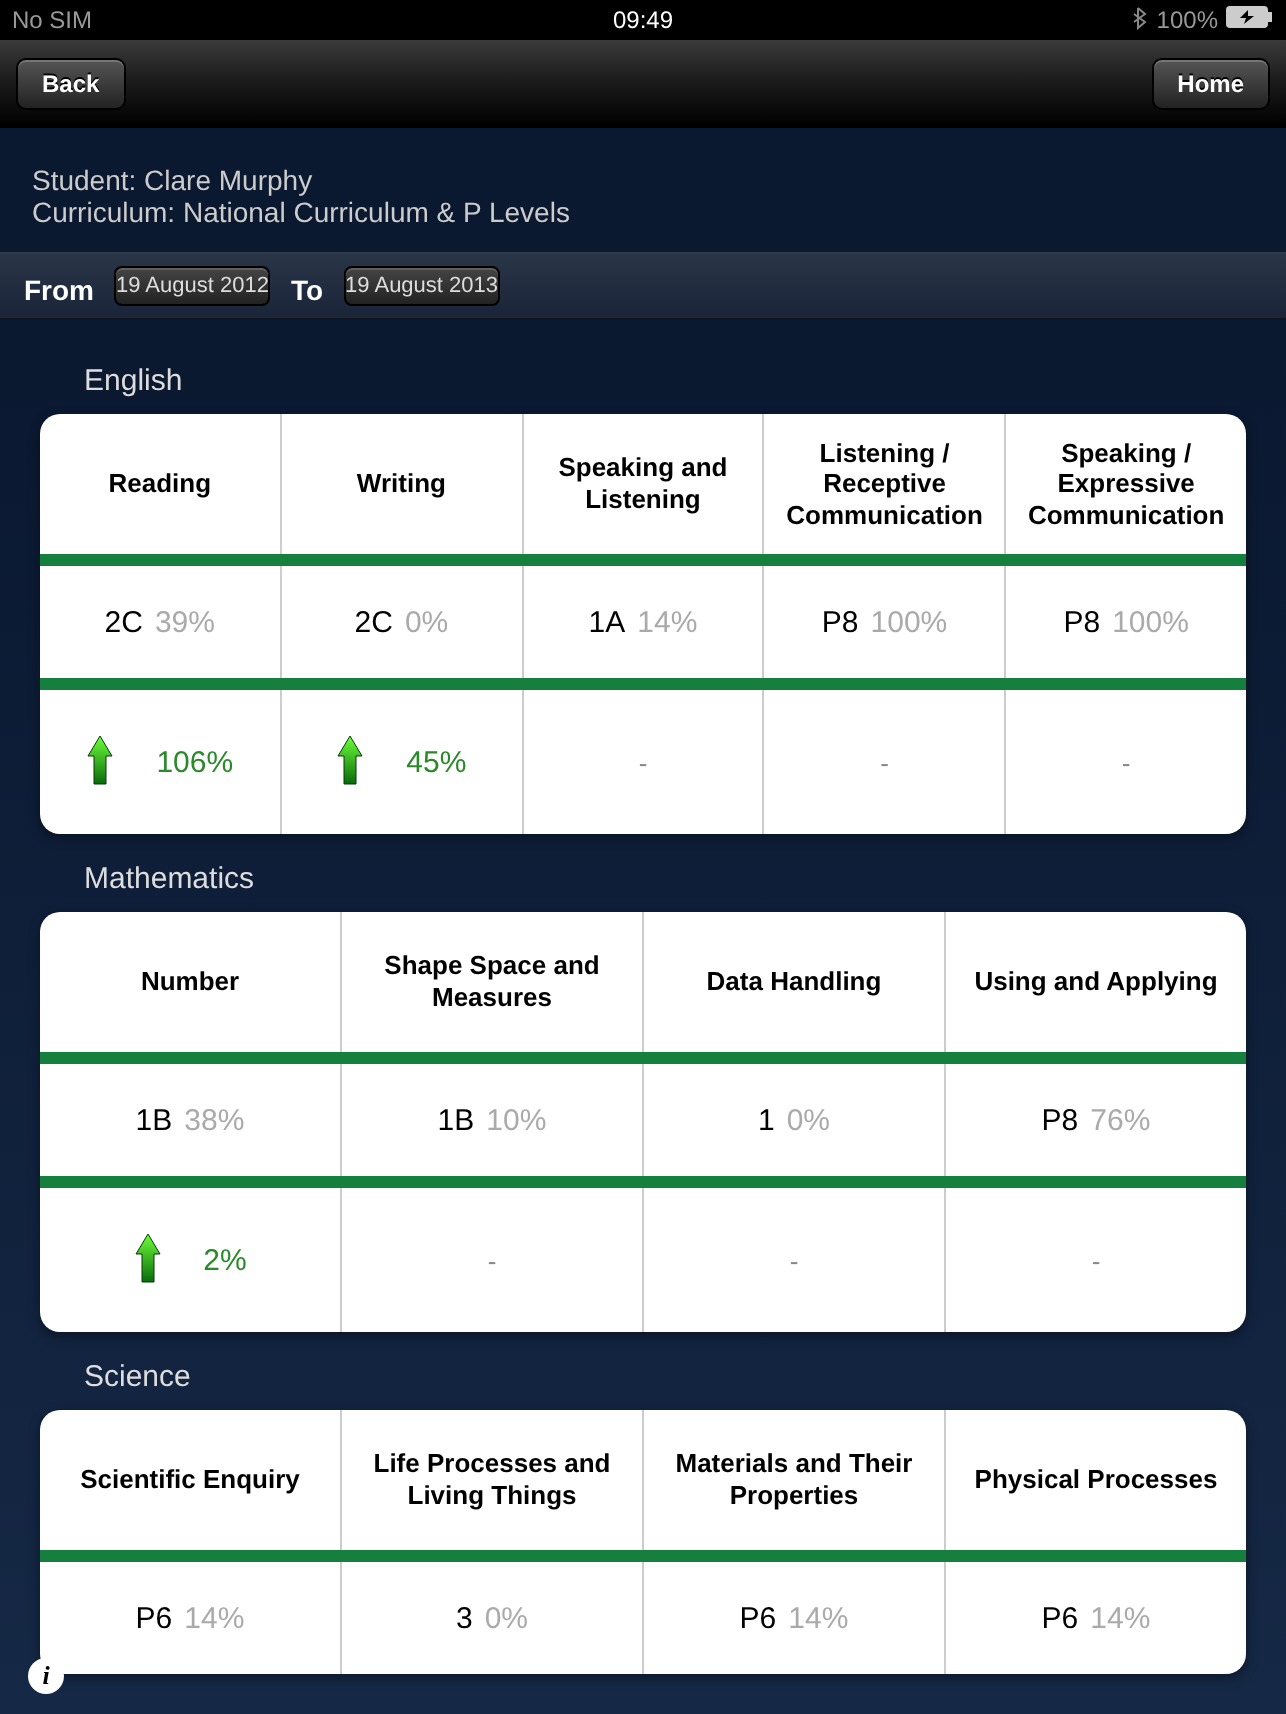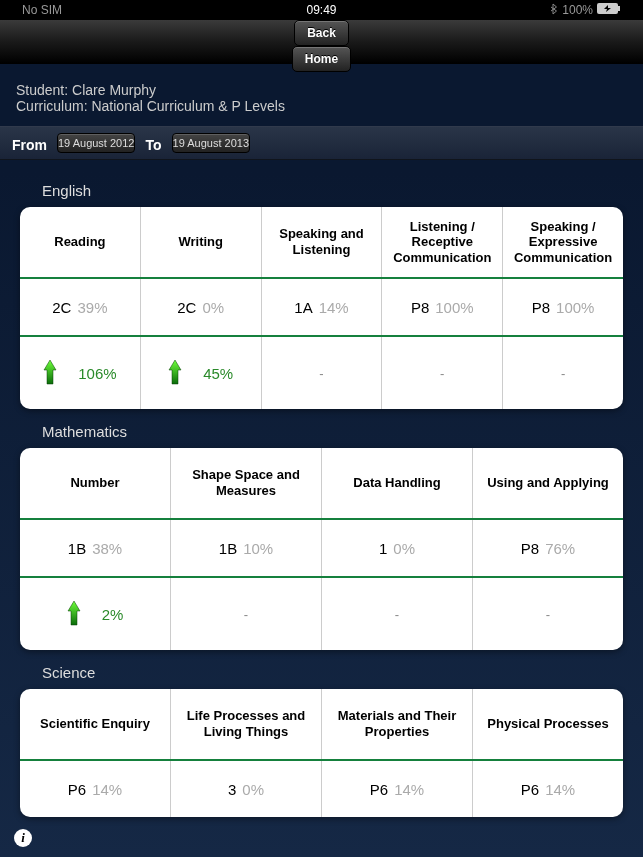--- a/index.html
+++ b/index.html
@@ -11,35 +11,34 @@
       color: #fff;
       overflow: hidden;
       position: relative;
     }
     .status-bar {
       height: 20px;
       background: #000;
       display: flex;
       align-items: center;
       justify-content: space-between;
-      padding: 0 22px;
+      padding: 0 6px;
       font-size: 12px;
       color: #999;
     }
     .status-center { position: absolute; left: 50%; transform: translateX(-50%); color: #ffffff; }
     .status-right { display: flex; align-items: center; gap: 4px; }
     .nav-bar {
       height: 44px;
       background: linear-gradient(to bottom, #3a3a3a 0%, #1a1a1a 50%, #000 100%);
       display: flex;
       align-items: center;
       justify-content: space-between;
       padding: 0 8px;
       border-bottom: 1px solid #000;
-      flex-direction: column;
     }
     .nav-btn {
       background: linear-gradient(to bottom, #555 0%, #222 100%);
       border: 1px solid #000;
       border-radius: 5px;
       color: #fff;
       font-size: 12px;
       padding: 5px 12px;
       font-weight: bold;
       text-shadow: 0 -1px 0 #000;
@@ -75,21 +74,21 @@
     .content { padding: 8px 20px 0; }
     .section-title { font-size: 15px; color: #ddd; margin: 14px 0 8px 22px; }
     .table {
       background: #fff;
       border-radius: 10px;
       overflow: hidden;
       color: #000;
       box-shadow: 0 2px 6px rgba(0,0,0,0.4);
     }
     .trow { display: flex; }
-    .trow + .trow { border-top: 2px solid #15803d; }
+    .trow + .trow { border-top: 6px solid #15803d; }
     .tcell {
       flex: 1;
       min-height: 58px;
       display: flex;
       align-items: center;
       justify-content: center;
       text-align: center;
       padding: 10px 6px;
       font-size: 13px;
     }

